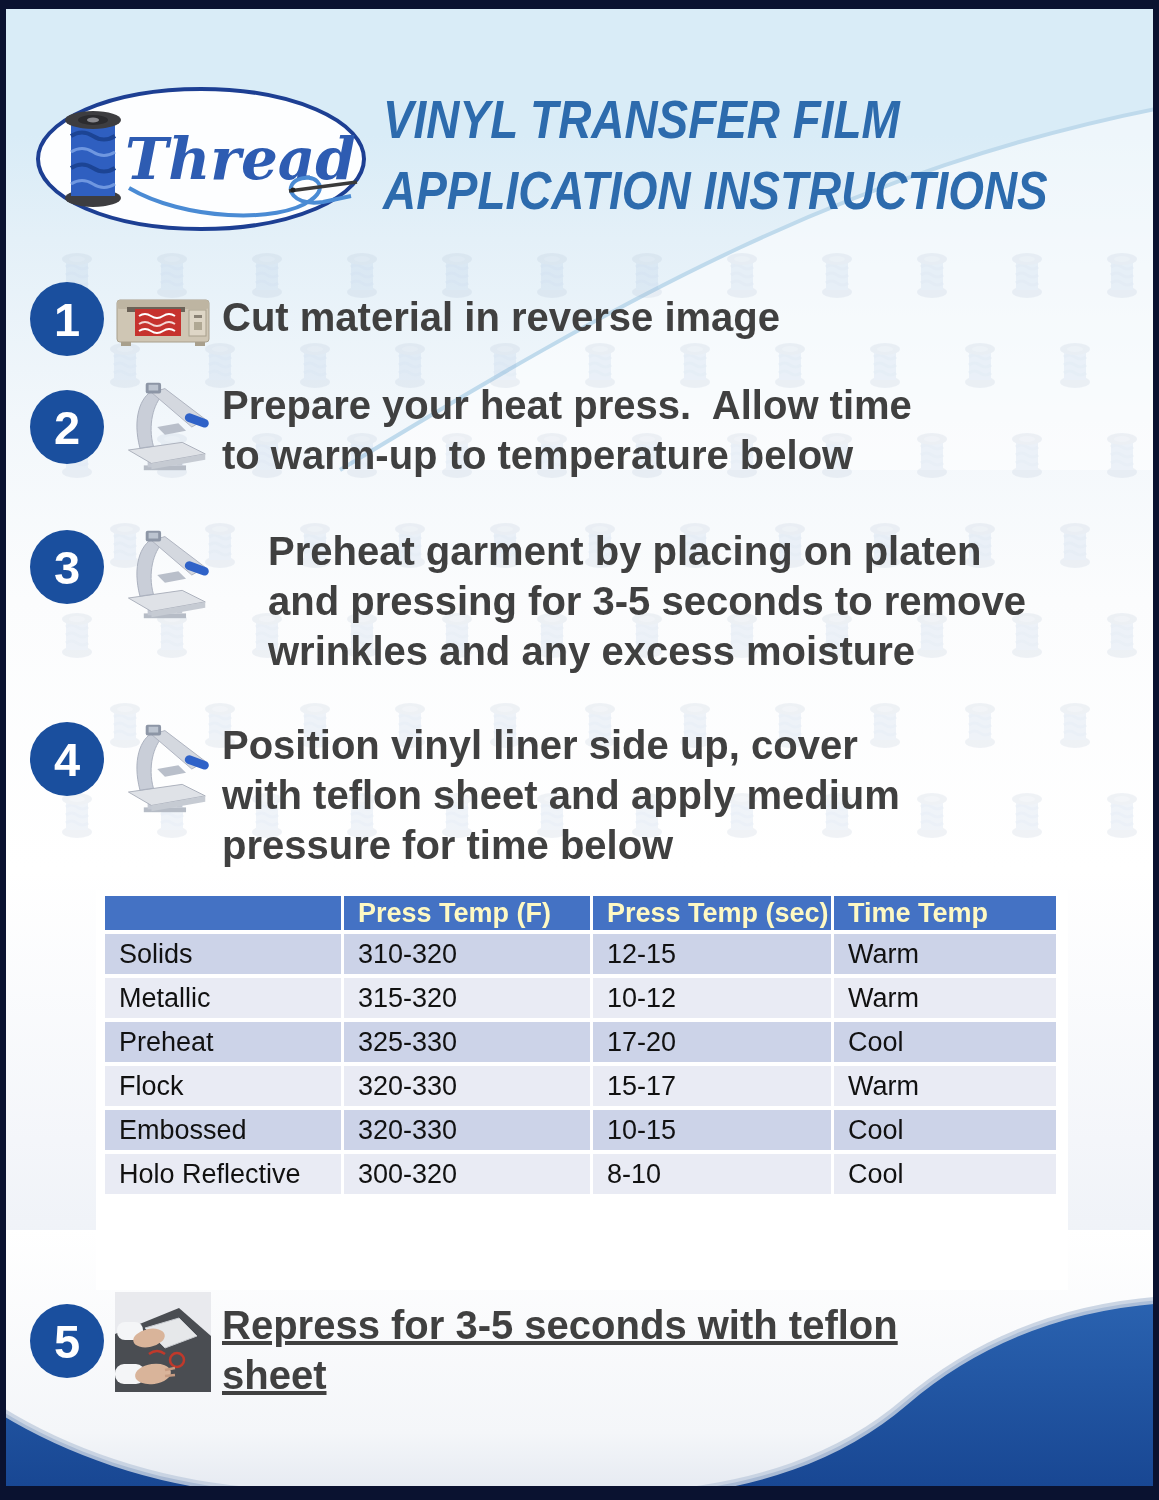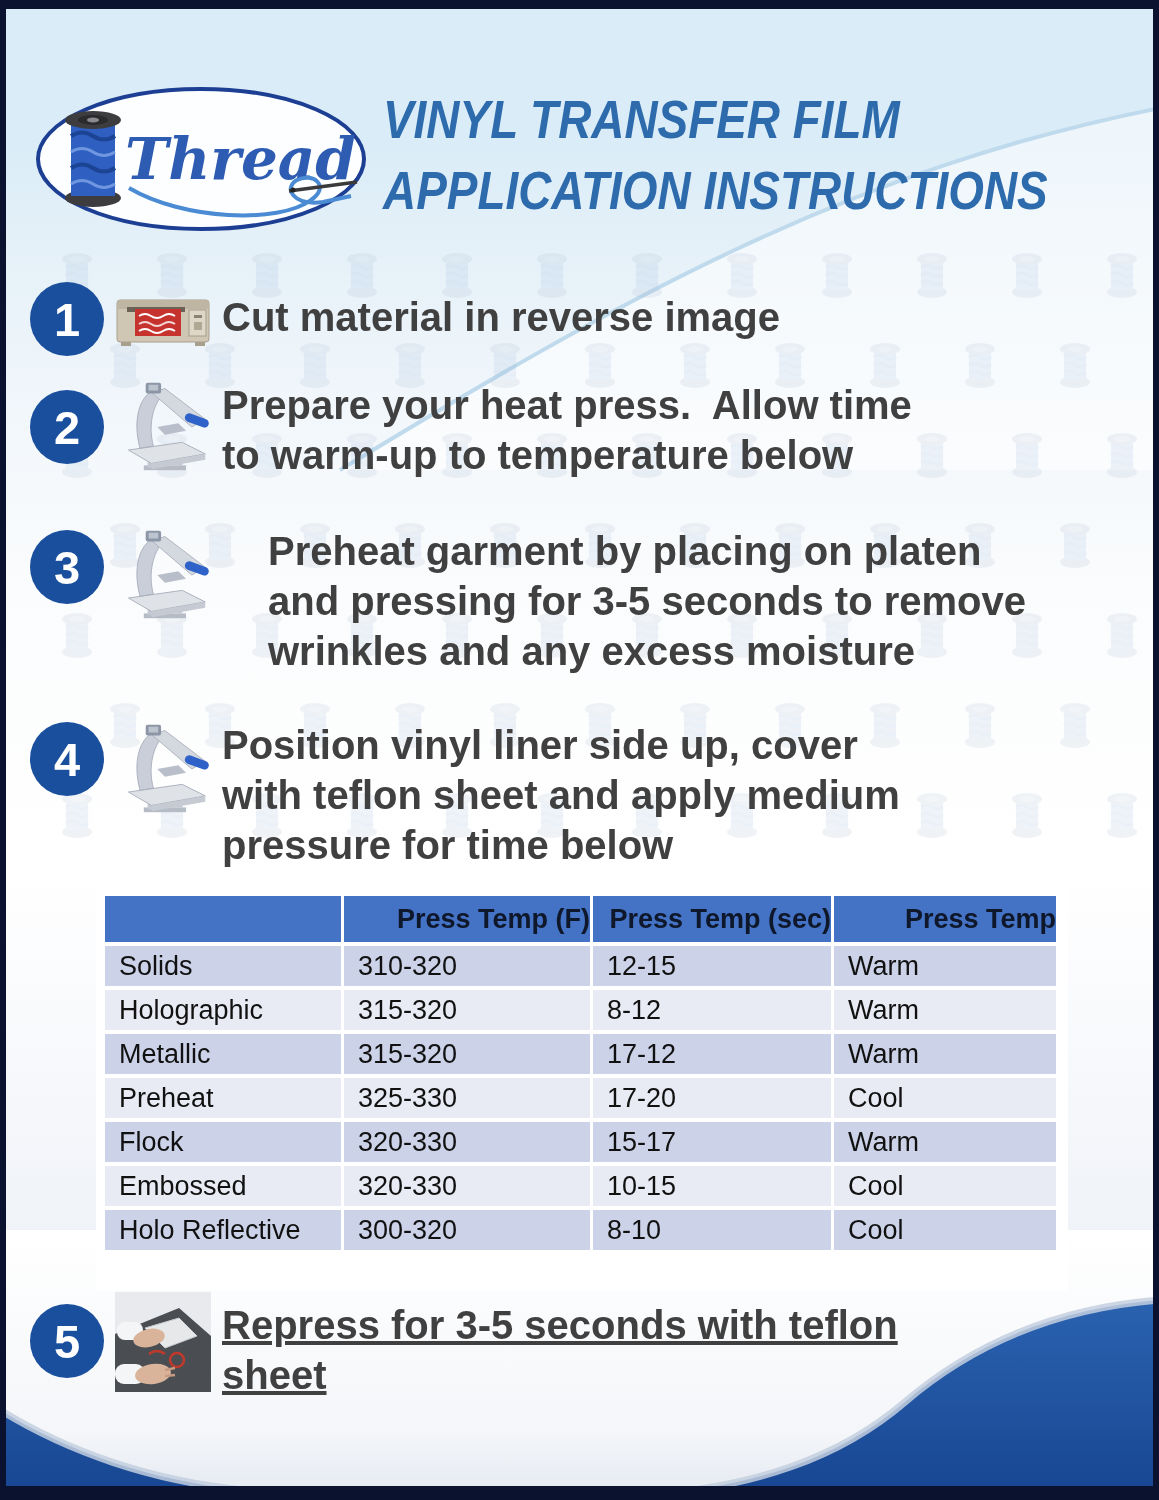--- a/index.html
+++ b/index.html
@@ -28,22 +28,22 @@
   .step-icon{width:98px;flex:none;display:flex;justify-content:center;margin-right:10px;}
   .step-text{margin:0;font-size:40px;font-weight:bold;color:#404040;line-height:50px;white-space:pre-wrap;}
   .step-1{top:280px;}  .step-1 .step-num{margin-top:2px;}  .step-1 .step-icon{margin-top:10px;}  .step-1 .step-text{margin-top:12px;}
   .step-2{top:374px;}  .step-2 .step-num{margin-top:16px;} .step-2 .step-icon{margin-top:2px;}   .step-2 .step-text{margin-top:6px;}
   .step-3{top:520px;}  .step-3 .step-num{margin-top:10px;} .step-3 .step-icon{margin-top:4px;}   .step-3 .step-text{margin-top:6px;margin-left:46px;}
   .step-4{top:714px;}  .step-4 .step-num{margin-top:8px;}  .step-4 .step-icon{margin-top:4px;}   .step-4 .step-text{margin-top:6px;}
   .step-5{top:1292px;} .step-5 .step-num{margin-top:12px;} .step-5 .step-icon{margin-top:0px;}   .step-5 .step-text{margin-top:8px;text-decoration:underline;}
   
   .table-panel{position:absolute;left:96px;top:890px;width:972px;height:400px;background:#ffffff;z-index:9;}
   table.spec{border-collapse:separate;border-spacing:3px 4px;margin:2px auto 0 6px;}
-  table.spec th{background:#4472c4;color:#0f172a;font-weight:bold;font-size:27px;text-align:right;
-    height:46px;padding:0 0 0 14px;vertical-align:middle;}
+  table.spec th{background:#4472c4;color:#fef9c3;font-weight:bold;font-size:27px;text-align:left;
+    height:34px;padding:0 0 0 14px;vertical-align:middle;}
   table.spec td{font-size:27px;color:#111111;height:40px;padding:0 0 0 14px;vertical-align:middle;}
   table.spec tr:nth-child(odd) td{background:#ccd3e8;}
   table.spec tr:nth-child(even) td{background:#e9ebf4;}
 </style>
 </head>
 <body>
 
 <svg class="bg-layer" viewBox="0 0 1159 1500">
   <path d="M 340 470 C 620 300 850 168 1170 106 L 1170 470 Z" fill="#ffffff" opacity="0.55"></path>
   <path d="M 340 470 C 620 300 850 168 1170 106" fill="none" stroke="#bfdaec" stroke-width="4"></path>
@@ -349,40 +349,34 @@
         <col style="width:236px">
         <col style="width:246px">
         <col style="width:238px">
         <col style="width:222px">
       </colgroup>
     <thead>
         <tr id="table-header-row">
           <th></th>
           <th>Press Temp (F)</th>
           <th>Press Temp (sec)</th>
-          <th>Press Temp</th>
+          <th>Time Temp</th>
         </tr>
       </thead>
     <tbody id="table-body">
         <tr>
           <td>Solids</td>
           <td>310-320</td>
           <td>12-15</td>
           <td>Warm</td>
         </tr>
         <tr>
-          <td>Holographic</td>
-          <td>315-320</td>
-          <td>8-12</td>
-          <td>Warm</td>
-        </tr>
-        <tr>
           <td>Metallic</td>
           <td>315-320</td>
-          <td>17-12</td>
+          <td>10-12</td>
           <td>Warm</td>
         </tr>
         <tr>
           <td>Preheat</td>
           <td>325-330</td>
           <td>17-20</td>
           <td>Cool</td>
         </tr>
         <tr>
           <td>Flock</td>

